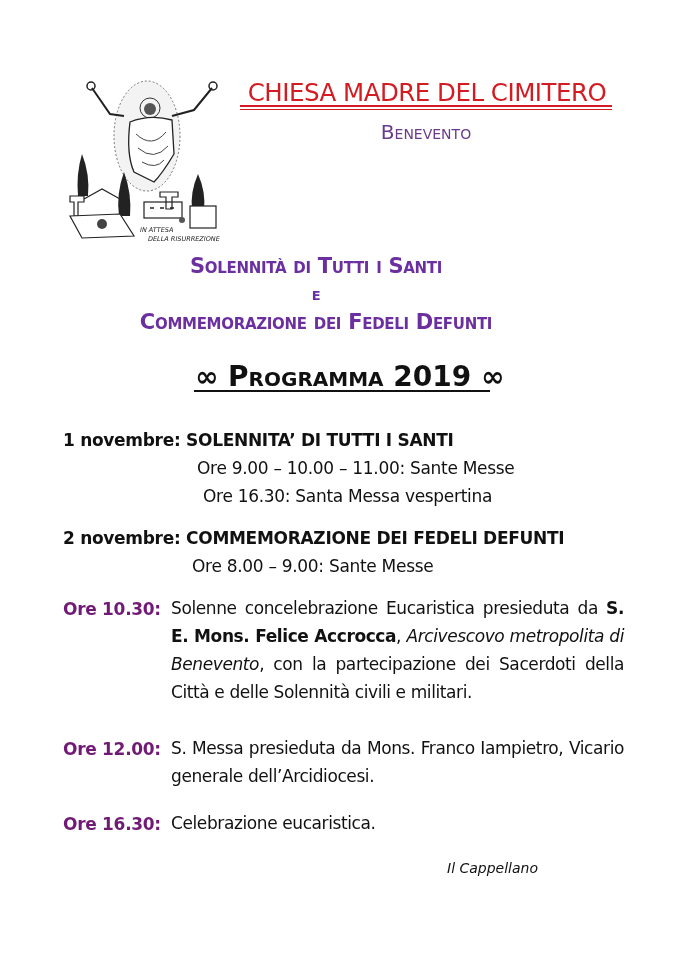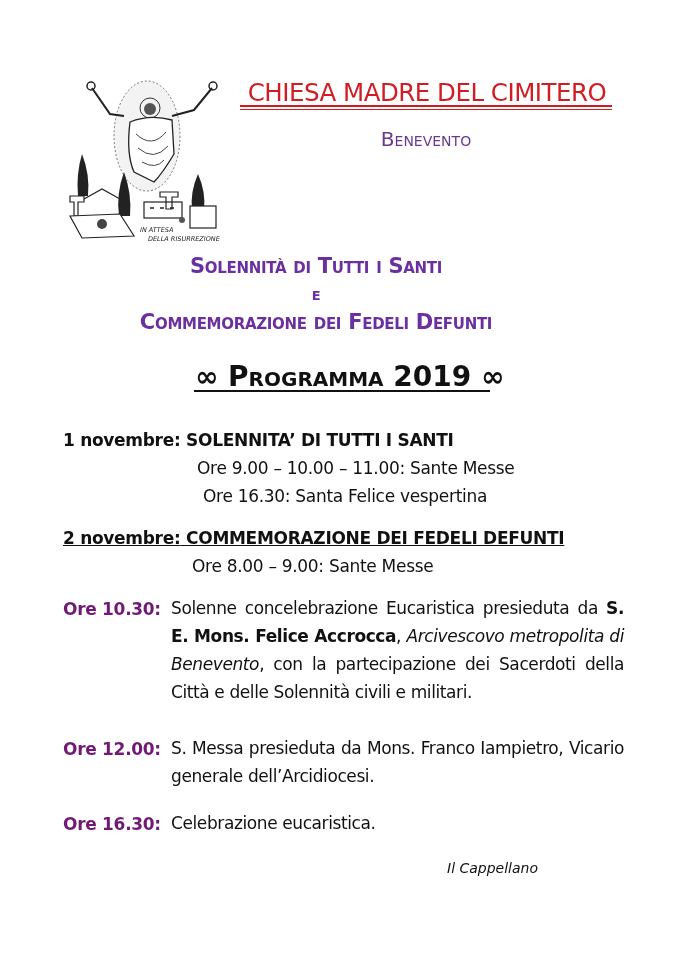--- a/index.html
+++ b/index.html
@@ -12,21 +12,21 @@
       position: absolute; left: 240px; top: 78px; width: 374px;
       font-family: "DejaVu Sans", sans-serif; font-size: 24.5px; color: #d21c22;
       letter-spacing: -0.5px; white-space: nowrap; text-align: center;
       font-weight: normal;
     }
     .title-underline { position: absolute; left: 240px; top: 105px; width: 372px; height: 5px;
       border-top: 2px solid #d21c22; border-bottom: 1px solid #d21c22; }
     .title-city {
       position: absolute; left: 362px; top: 120px; width: 128px; text-align: center;
       font-family: "DejaVu Sans", sans-serif; font-size: 20px; color: #6b3a8c;
-      font-variant: small-caps; letter-spacing: 0; margin-top: 7px;
+      font-variant: small-caps; letter-spacing: 0;
     }
 
     .feast {
       position: absolute; left: 0; width: 632px; text-align: center;
       font-family: "DejaVu Sans", sans-serif; font-weight: bold; color: #6b2fa0;
       font-variant: small-caps; font-size: 21px; letter-spacing: -0.3px; white-space: nowrap;
     }
     .feast-1 { top: 254px; }
     .feast-2 { top: 283px; font-size: 18px; }
     .feast-3 { top: 310px; }
@@ -43,21 +43,21 @@
       position: absolute; font-family: "DejaVu Sans", sans-serif; font-size: 17px; color: #111;
       white-space: nowrap; letter-spacing: -0.3px;
     }
     .b { font-weight: bold; }
     .i { font-style: italic; }
 
     .day1-head { left: 63px; top: 430px; }
     .day1-l1 { left: 197px; top: 458px; }
     .day1-l2 { left: 203px; top: 486px; }
 
-    .day2-head { left: 63px; top: 528px; text-decoration: underline; }
+    .day2-head { left: 63px; top: 528px; }
     .day2-l1 { left: 192px; top: 556px; }
 
     .ev-time { position: absolute; left: 63px; font-family: "DejaVu Sans", sans-serif; font-weight: bold; font-size: 17px; color: #701a75; letter-spacing: -0.3px; white-space: nowrap; }
     .ev-text { position: absolute; left: 171px; width: 453px; font-family: "DejaVu Sans", sans-serif; font-size: 17px; color: #111; line-height: 28px; letter-spacing: -0.4px; text-align: justify; }
 
     .ev1-time { top: 599px; }
     .ev1-text { top: 594px; }
     .ev2-time { top: 739px; }
     .ev2-text { top: 734px; }
     .ev3-time { top: 814px; }
@@ -122,21 +122,21 @@
   <span>2019</span>
   <span>∞</span>
 </div>
 <div class="program-underline"></div>
 
 <div class="line day1-head b">
   <span>1 novembre:</span>
   <span>SOLENNITA’ DI TUTTI I SANTI</span>
 </div>
 <div class="line day1-l1">Ore 9.00 – 10.00 – 11.00: Sante Messe</div>
-<div class="line day1-l2">Ore 16.30: Santa Felice vespertina</div>
+<div class="line day1-l2">Ore 16.30: Santa Messa vespertina</div>
 
 <div class="line day2-head b">
   <span>2 novembre:</span>
   <span>COMMEMORAZIONE DEI FEDELI DEFUNTI</span>
 </div>
 <div class="line day2-l1">Ore 8.00 – 9.00: Sante Messe</div>
 
 <div class="ev-time ev1-time">Ore 10.30:</div>
 <div class="ev-text ev1-text">
   <span>Solenne concelebrazione Eucaristica presieduta da </span><span class="b">S. E. Mons. Felice Accrocca</span><span>, </span><span class="i">Arcivescovo metropolita di Benevento</span><span>, con la partecipazione dei Sacerdoti della Città e delle Solennità civili e militari.</span>

